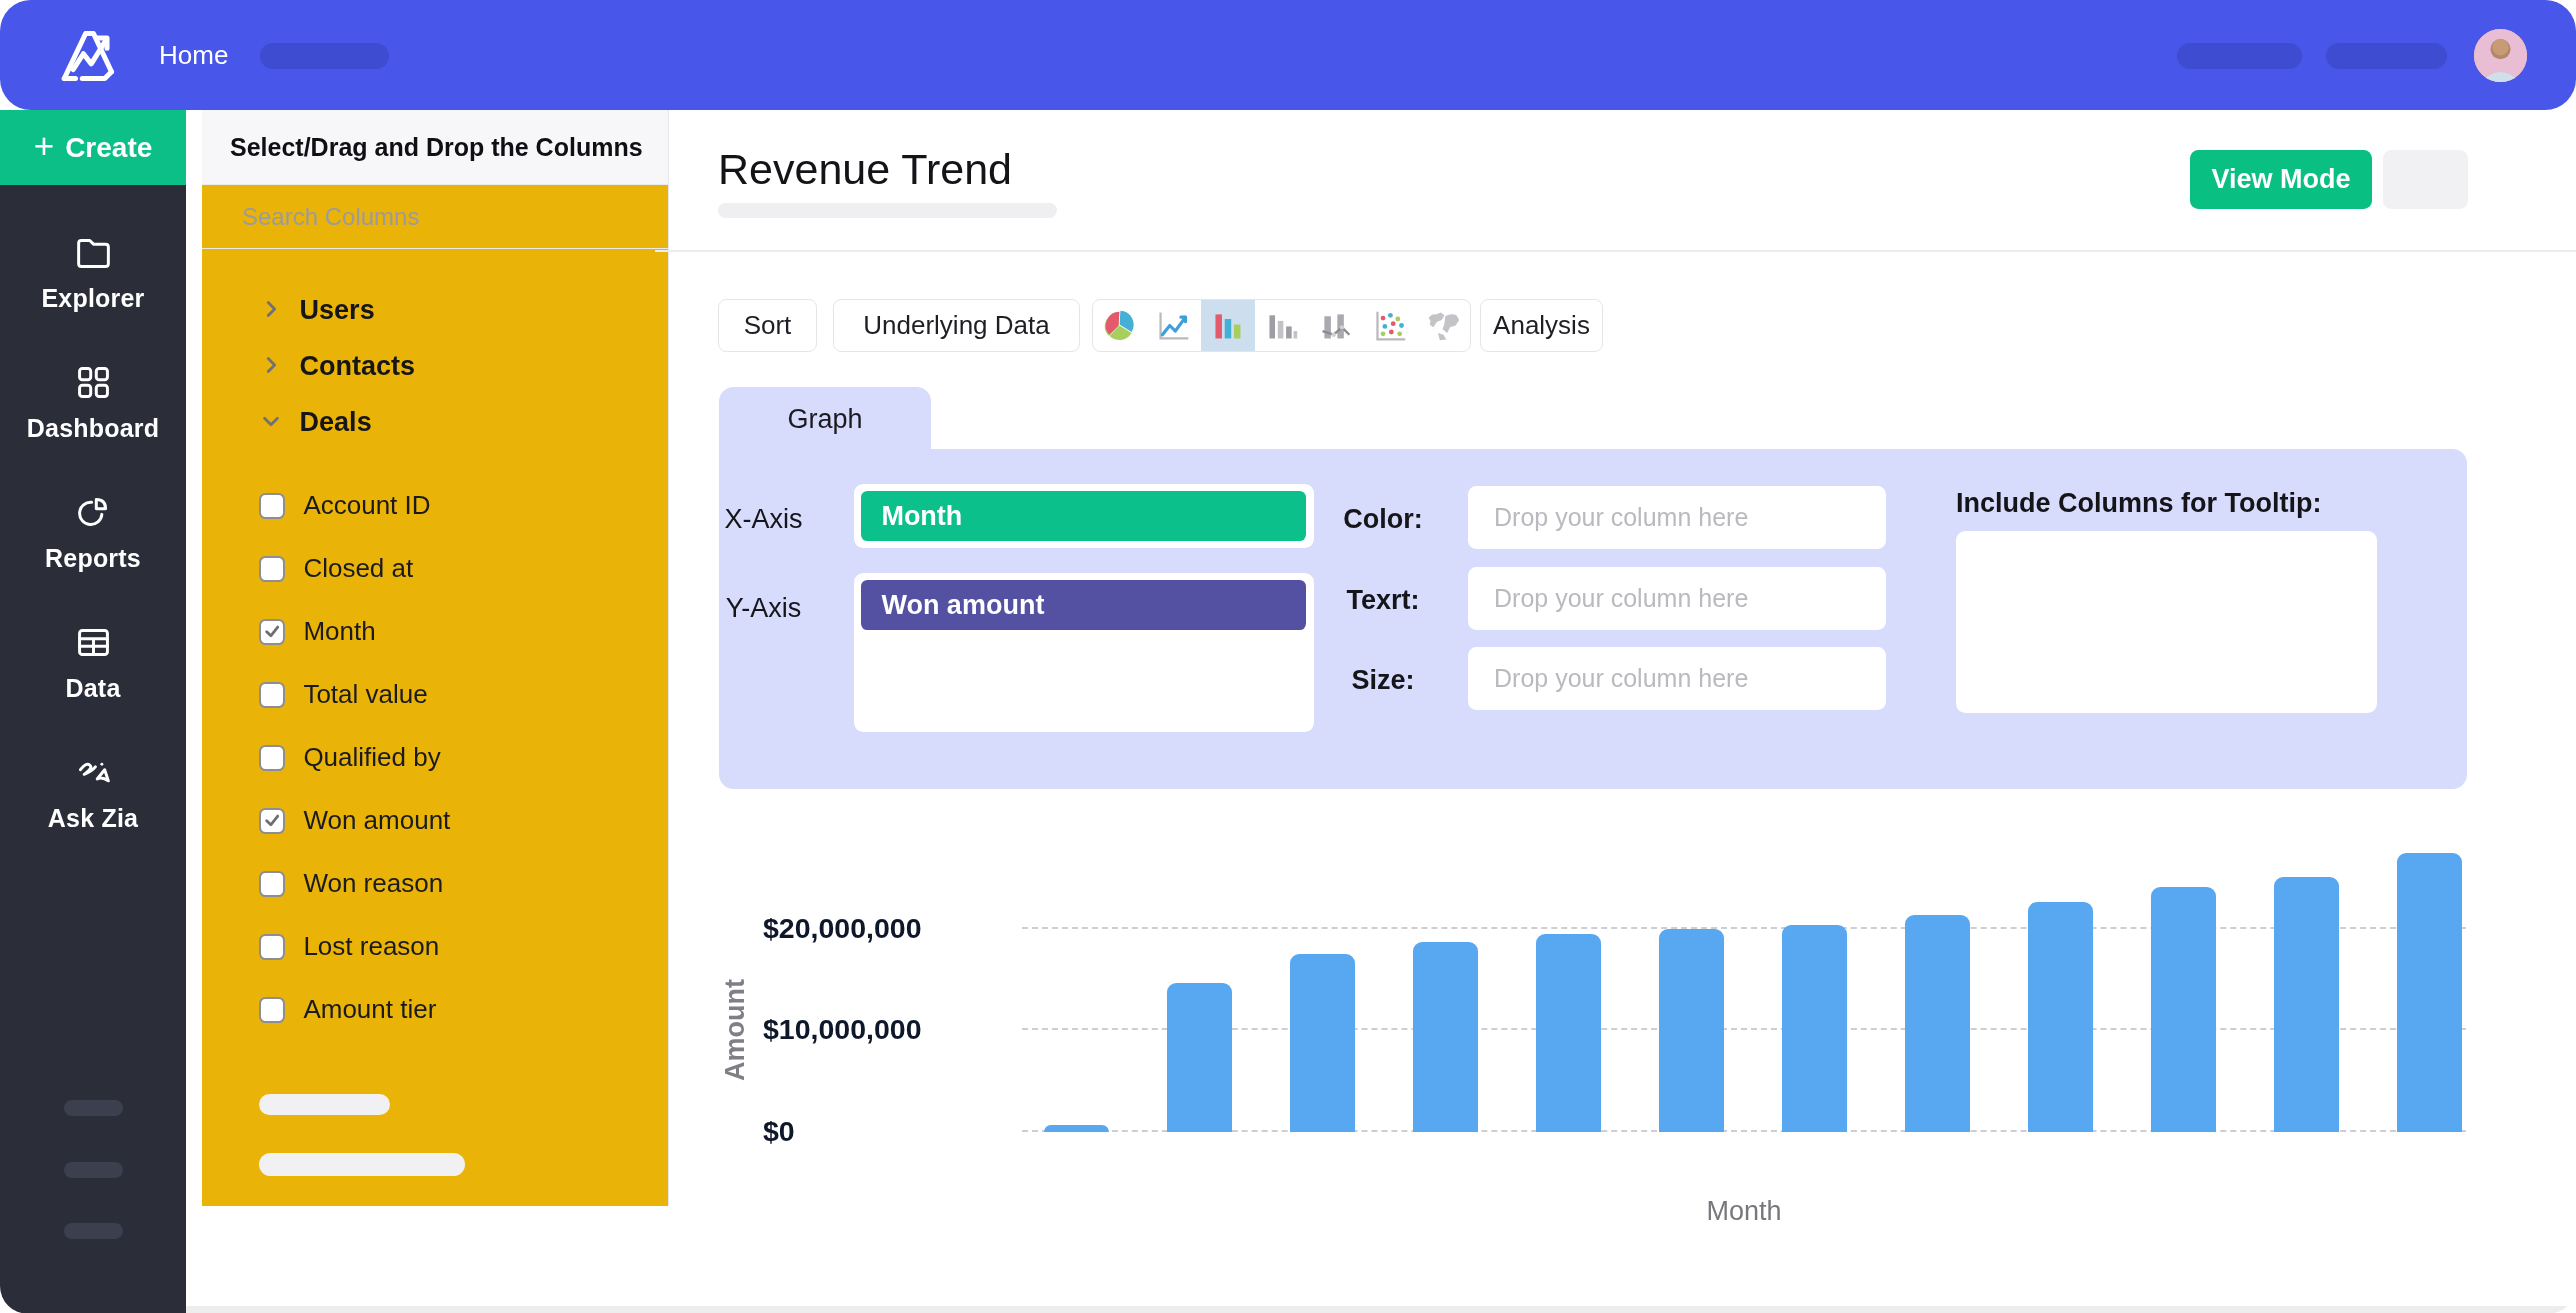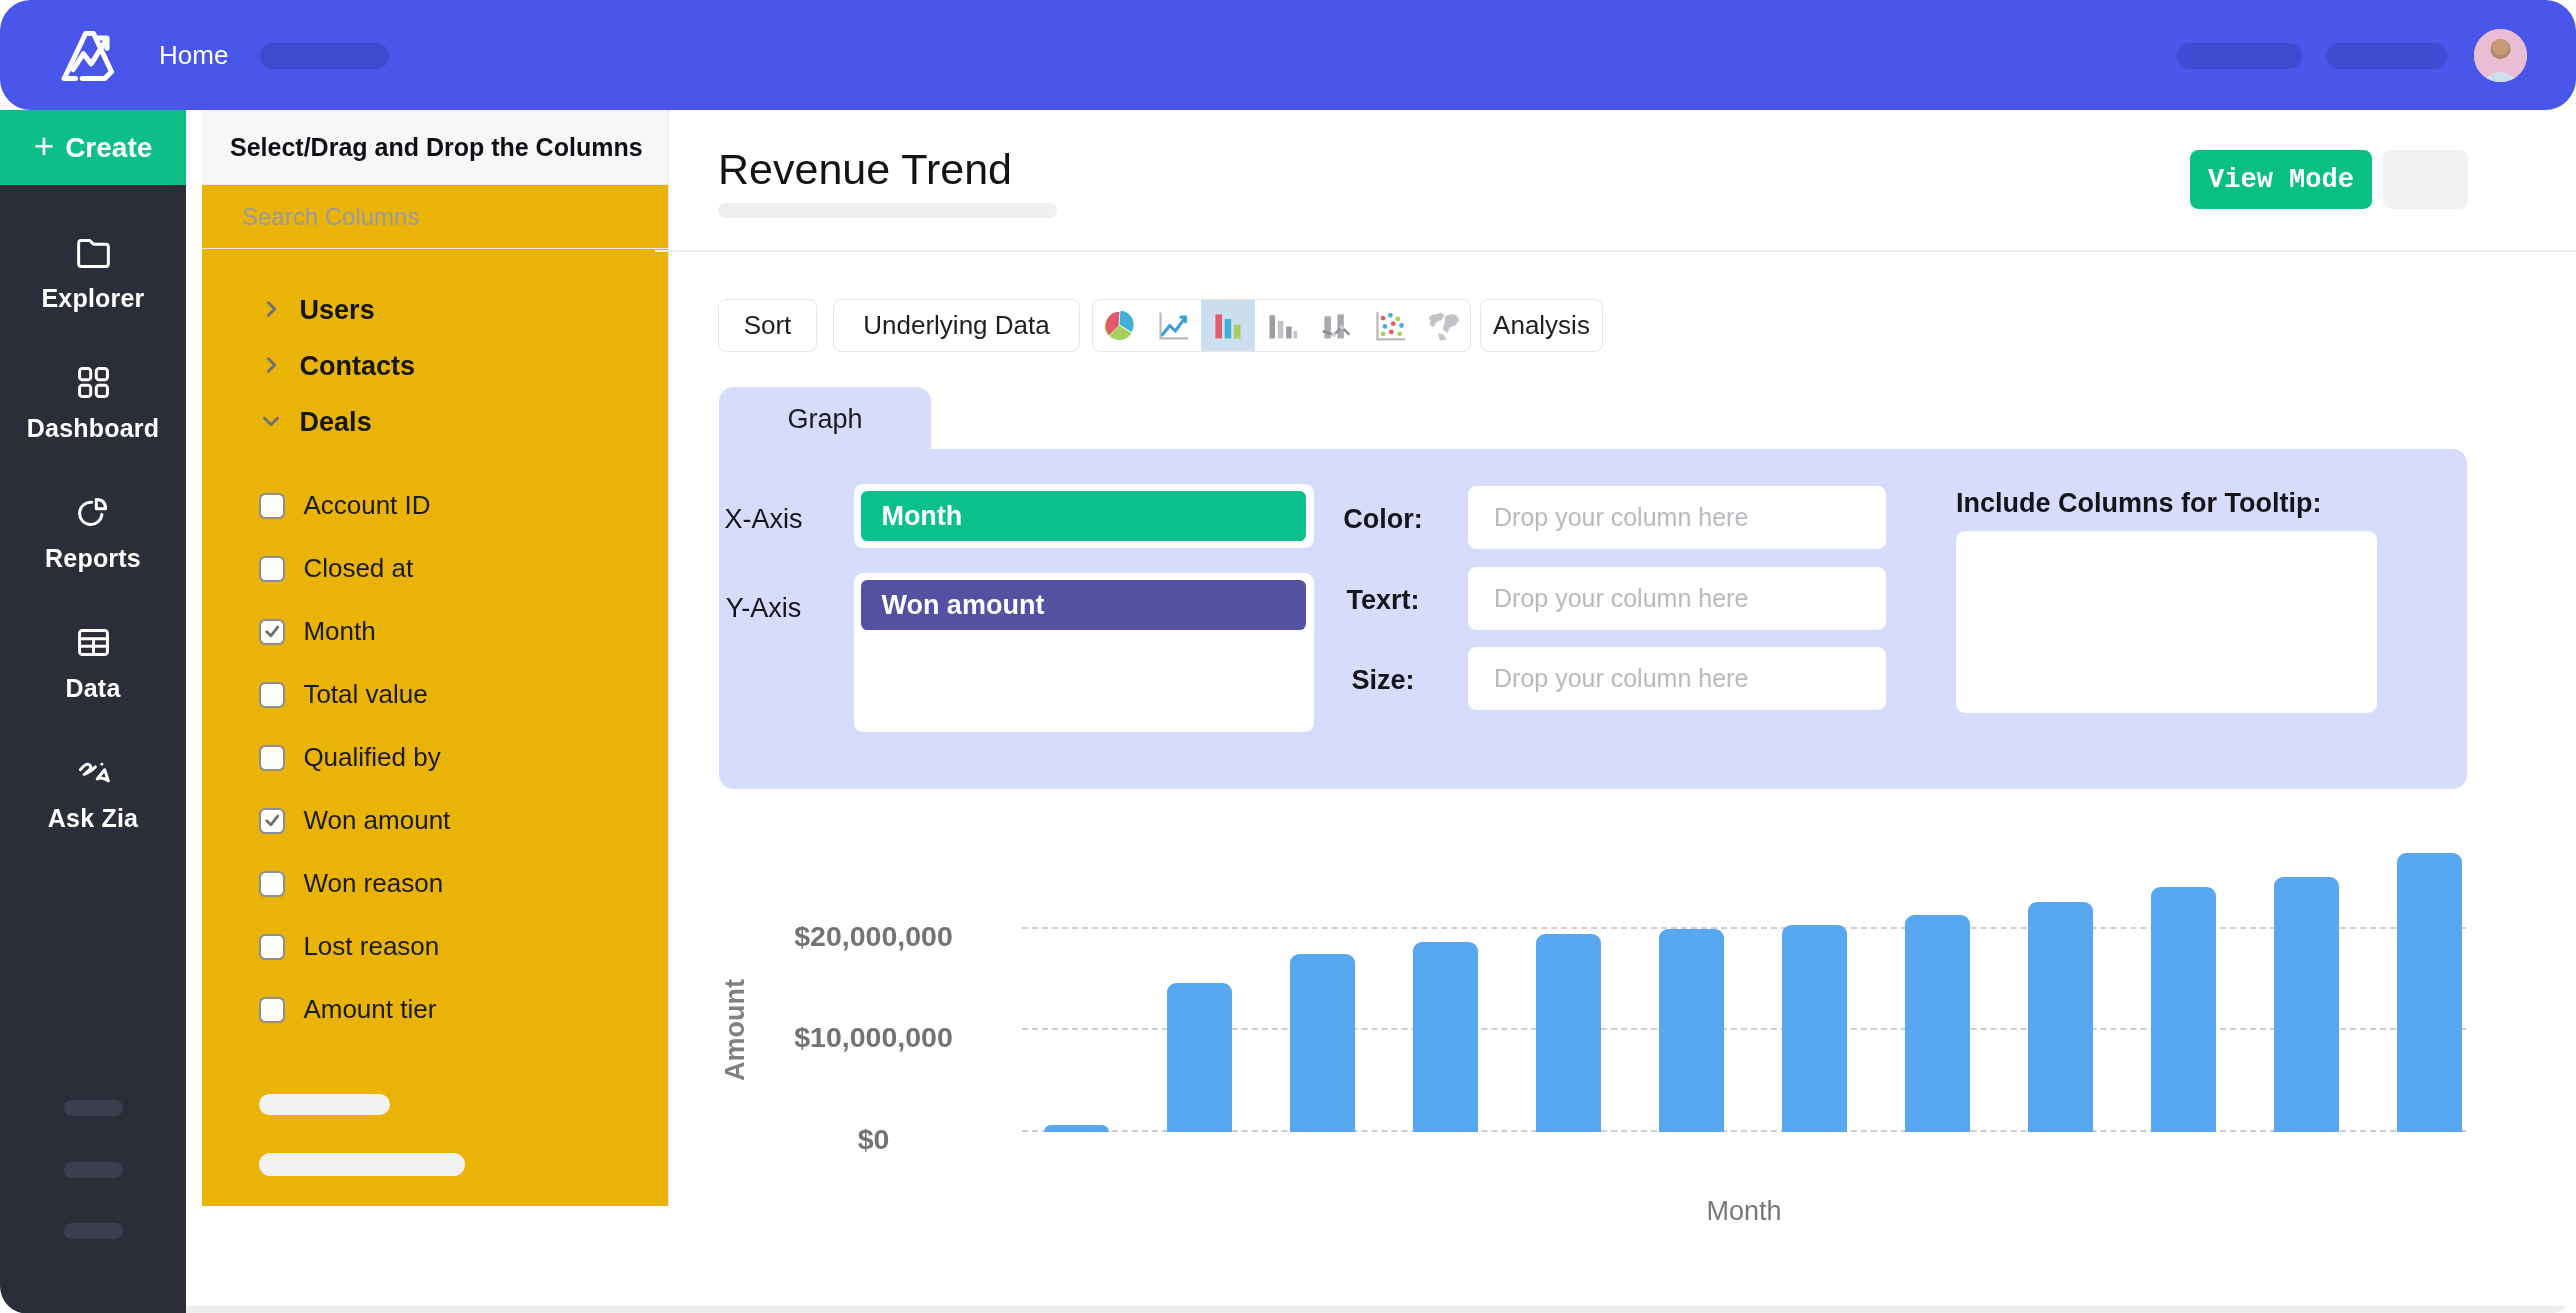--- a/index.html
+++ b/index.html
@@ -53,21 +53,21 @@
   .checkbox svg { width:18.4px; height:18.4px; }
   .field-label { margin-left:18.4px; font-size:26px; font-weight:500; color:#1b1b1f; }
   .panel-skel-1 { position:absolute; left:57px; top:984px; width:131px; height:21px; border-radius:11px; background:#f1f1f3; }
   .panel-skel-2 { position:absolute; left:57px; top:1043px; width:206px; height:23px; border-radius:12px; background:#f1f1f3; }
 
   
   .main-title { position:absolute; left:718px; top:145px; font-size:43px; font-weight:500; color:#141418; }
   .title-skel { position:absolute; left:718px; top:203px; width:339px; height:14.7px; border-radius:7.4px; background:#efeff1; }
   .view-mode-btn { position:absolute; left:2190px; top:150px; width:182px; height:59px; border-radius:8.3px;
                    background:#0abf82; color:#fff; font-size:27px; font-weight:700; display:flex;
-                   align-items:center; justify-content:center; cursor:pointer; border:none;font-family:Liberation Mono, monospace; }
+                   align-items:center; justify-content:center; cursor:pointer; border:none; }
   .ghost-btn { position:absolute; left:2383px; top:150px; width:85px; height:59px; border-radius:8.3px;
                background:#f1f1f3; cursor:pointer; border:none; }
   .header-divider { position:absolute; left:655px; top:250px; width:1921px; height:1.8px; background:#ededf0; }
 
   
   .tool-btn { position:absolute; top:299px; height:53px; background:#fff; border:1.8px solid #e5e5e8;
               border-radius:8.3px; display:flex; align-items:center; justify-content:center;
               font-size:26px; color:#1e1e24; cursor:pointer; }
   .btn-sort { left:718px; width:99px; }
   .btn-underlying { left:833px; width:247px; }
@@ -99,21 +99,21 @@
                display:flex; align-items:center; padding-left:26px; font-size:25px; color:#b9b9bf; }
   .tooltip-heading { position:absolute; left:1956px; top:488px; font-size:27px; font-weight:600; color:#141419; }
   .tooltip-box { position:absolute; left:1956px; top:531px; width:421px; height:182px; background:#fff; border-radius:9.2px; }
 
   
   .amount-label { position:absolute; left:708px; top:952px; width:55px; height:156px; display:flex;
                   align-items:center; justify-content:center; color:#7f7f86; font-size:27px; font-weight:700;
                   writing-mode:vertical-rl; transform:rotate(180deg); }
   .plot { position:absolute; left:1022px; top:817px; width:1444px; height:315px; }
   .gridline { position:absolute; left:0; width:100%; height:0; border-top:2.8px dashed #cdcdd2; }
-  .ytick { position:absolute; width:221px; text-align:center; right:1592px; font-size:28.5px; font-weight:600; color:#737373;margin-top:8px; }
+  .ytick { position:absolute; width:221px; text-align:left; right:1592px; font-size:28.5px; font-weight:600; color:#0f172a; }
   .bars { position:absolute; left:22px; right:3.7px; bottom:0; top:0; display:flex;
           justify-content:space-between; align-items:flex-end; }
   .bar { width:65px; background:#57a7f1; border-radius:9.2px 9.2px 0 0; cursor:pointer; }
   .xaxis-title { position:absolute; left:1022px; top:1196px; width:1444px; text-align:center;
                  font-size:27px; color:#77777d; }
 
   .bottom-strip { position:absolute; left:186px; top:1306px; width:2390px; height:7.4px; background:#ededee; }
 </style>
 </head>
 <body>

